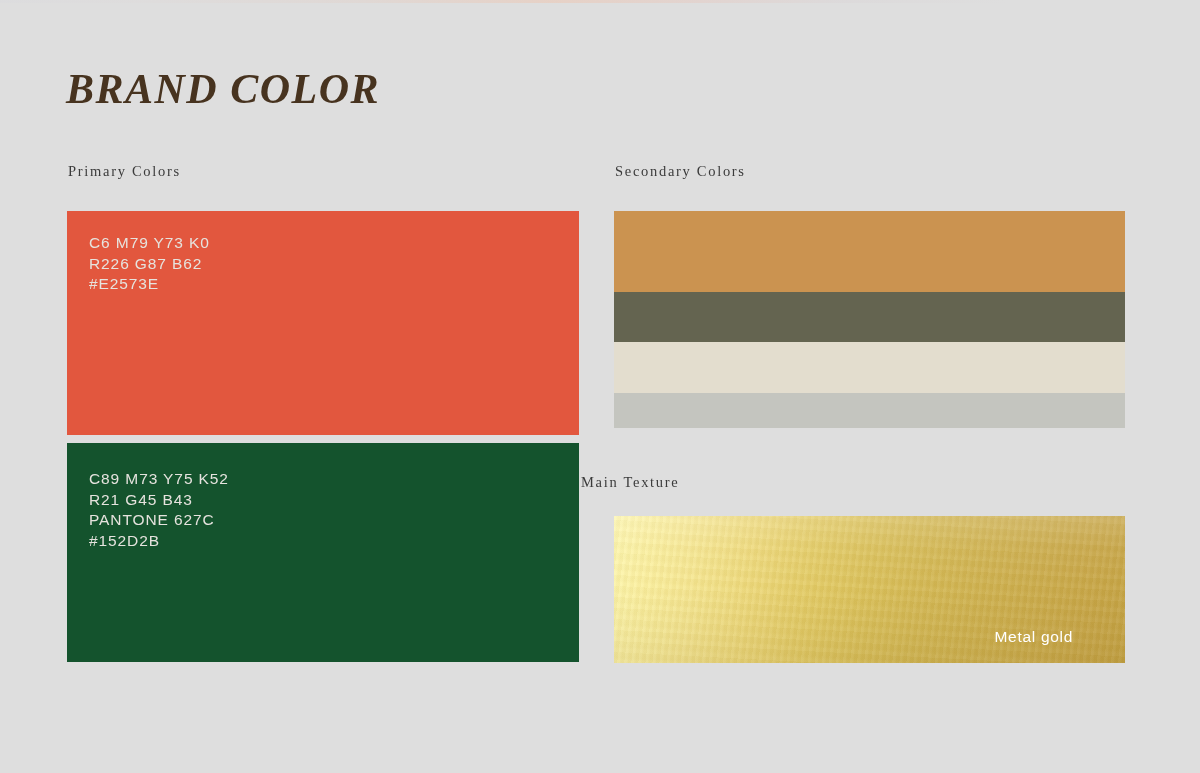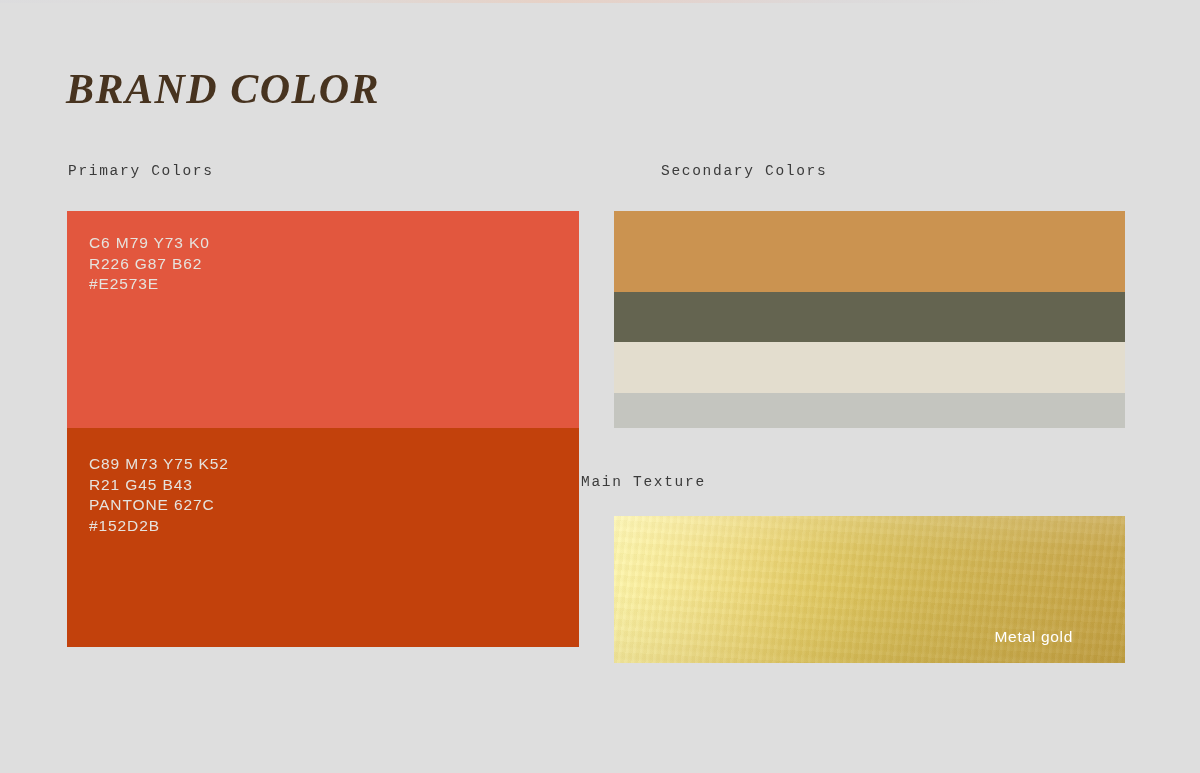--- a/index.html
+++ b/index.html
@@ -52,51 +52,51 @@
     font-size: 42px;
     letter-spacing: 1.5px;
     color: #47331f;
     white-space: nowrap;
     line-height: 1;
   }
 
   
   .section-label {
     position: absolute;
-    font-family: Liberation Mono, monospace;
+    font-family: Liberation Serif, serif;
     font-size: 14.5px;
     letter-spacing: 1.7px;
     color: #3b3b3b;
     white-space: nowrap;
   }
   .label-primary   { left: 68px;  top: 163px; }
-  .label-secondary { left: 615px; top: 163px; margin-left: 46px; }
+  .label-secondary { left: 615px; top: 163px; }
   .label-texture   { left: 581px; top: 474px; }
 
   
   .swatch {
     position: absolute;
     overflow: hidden;
   }
 
   .swatch-orange {
     left: 67px;
     top: 211px;
     width: 512px;
     height: 224px;
     background: #e2573e;
     padding-left: 47px;
   }
 
   .swatch-green {
     left: 67px;
-    top: 428px;
+    top: 443px;
     width: 512px;
     height: 219px;
-    background: #c2410c;
+    background: #14532d;
   }
 
   .swatch-text {
     position: absolute;
     left: 22px;
     font-family: "Liberation Sans", sans-serif;
     font-size: 15.5px;
     line-height: 20.5px;
     letter-spacing: 0.9px;
     color: #e6e3de;

